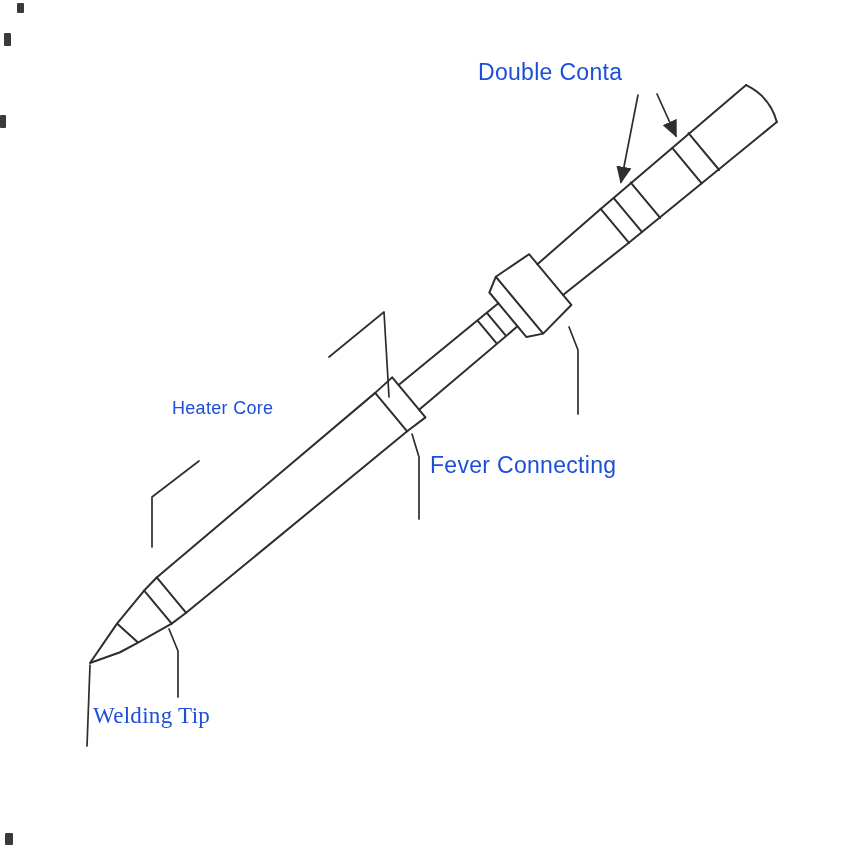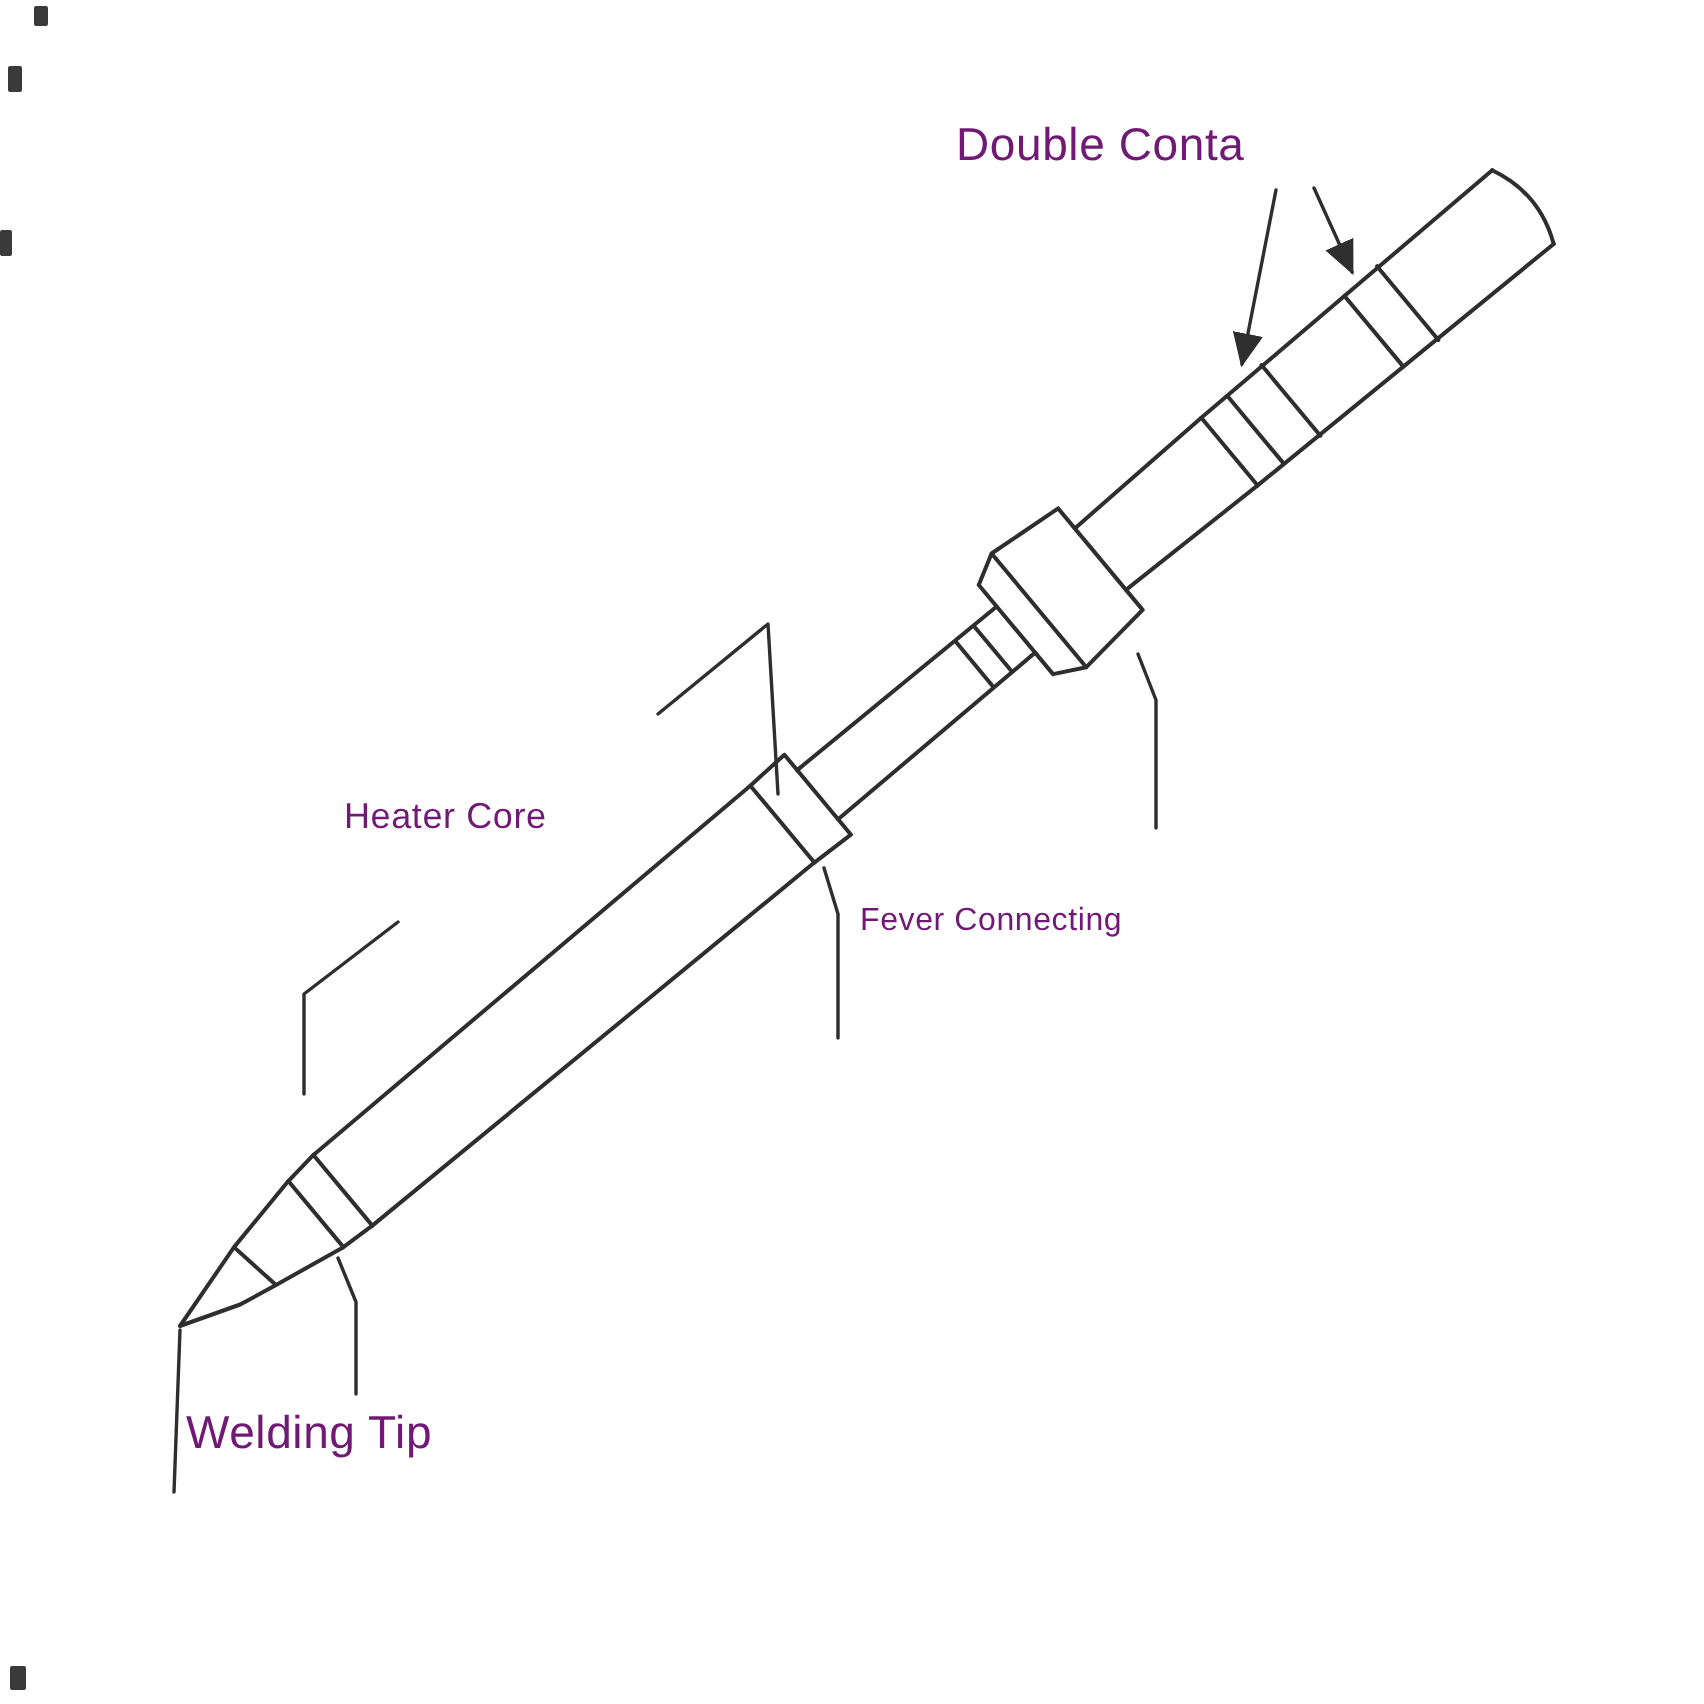--- a/index.html
+++ b/index.html
@@ -17,45 +17,46 @@
     background: #ffffff;
     font-family: "Liberation Sans", sans-serif;
   }
   .canvas svg {
     position: absolute;
     left: 0;
     top: 0;
   }
   .diagram-label {
     position: absolute;
-    color: #701a75;
+    color: #1d4ed8;
     white-space: nowrap;
     letter-spacing: 0.3px;
     user-select: none;
   }
   .label-double-contact {
     left: 478px;
     top: 59px;
     font-size: 23px;
   }
   .label-heater-core {
     left: 172px;
     top: 398px;
     font-size: 18px;
   }
   .label-fever-connecting {
     left: 430px;
     top: 452px;
-    font-size: 16px;
+    font-size: 23px;
     text-align: right;
   }
   .label-welding-tip {
     left: 93px;
     top: 703px;
     font-size: 23px;
+    font-family: Liberation Serif, serif;
   }
 </style>
 </head>
 <body>
 
 <div class="canvas">
 
   <svg width="852" height="852" viewBox="0 0 852 852">
     <defs>
       <marker id="arrowhead" markerWidth="11" markerHeight="9" refX="9" refY="4.5" orient="auto">

